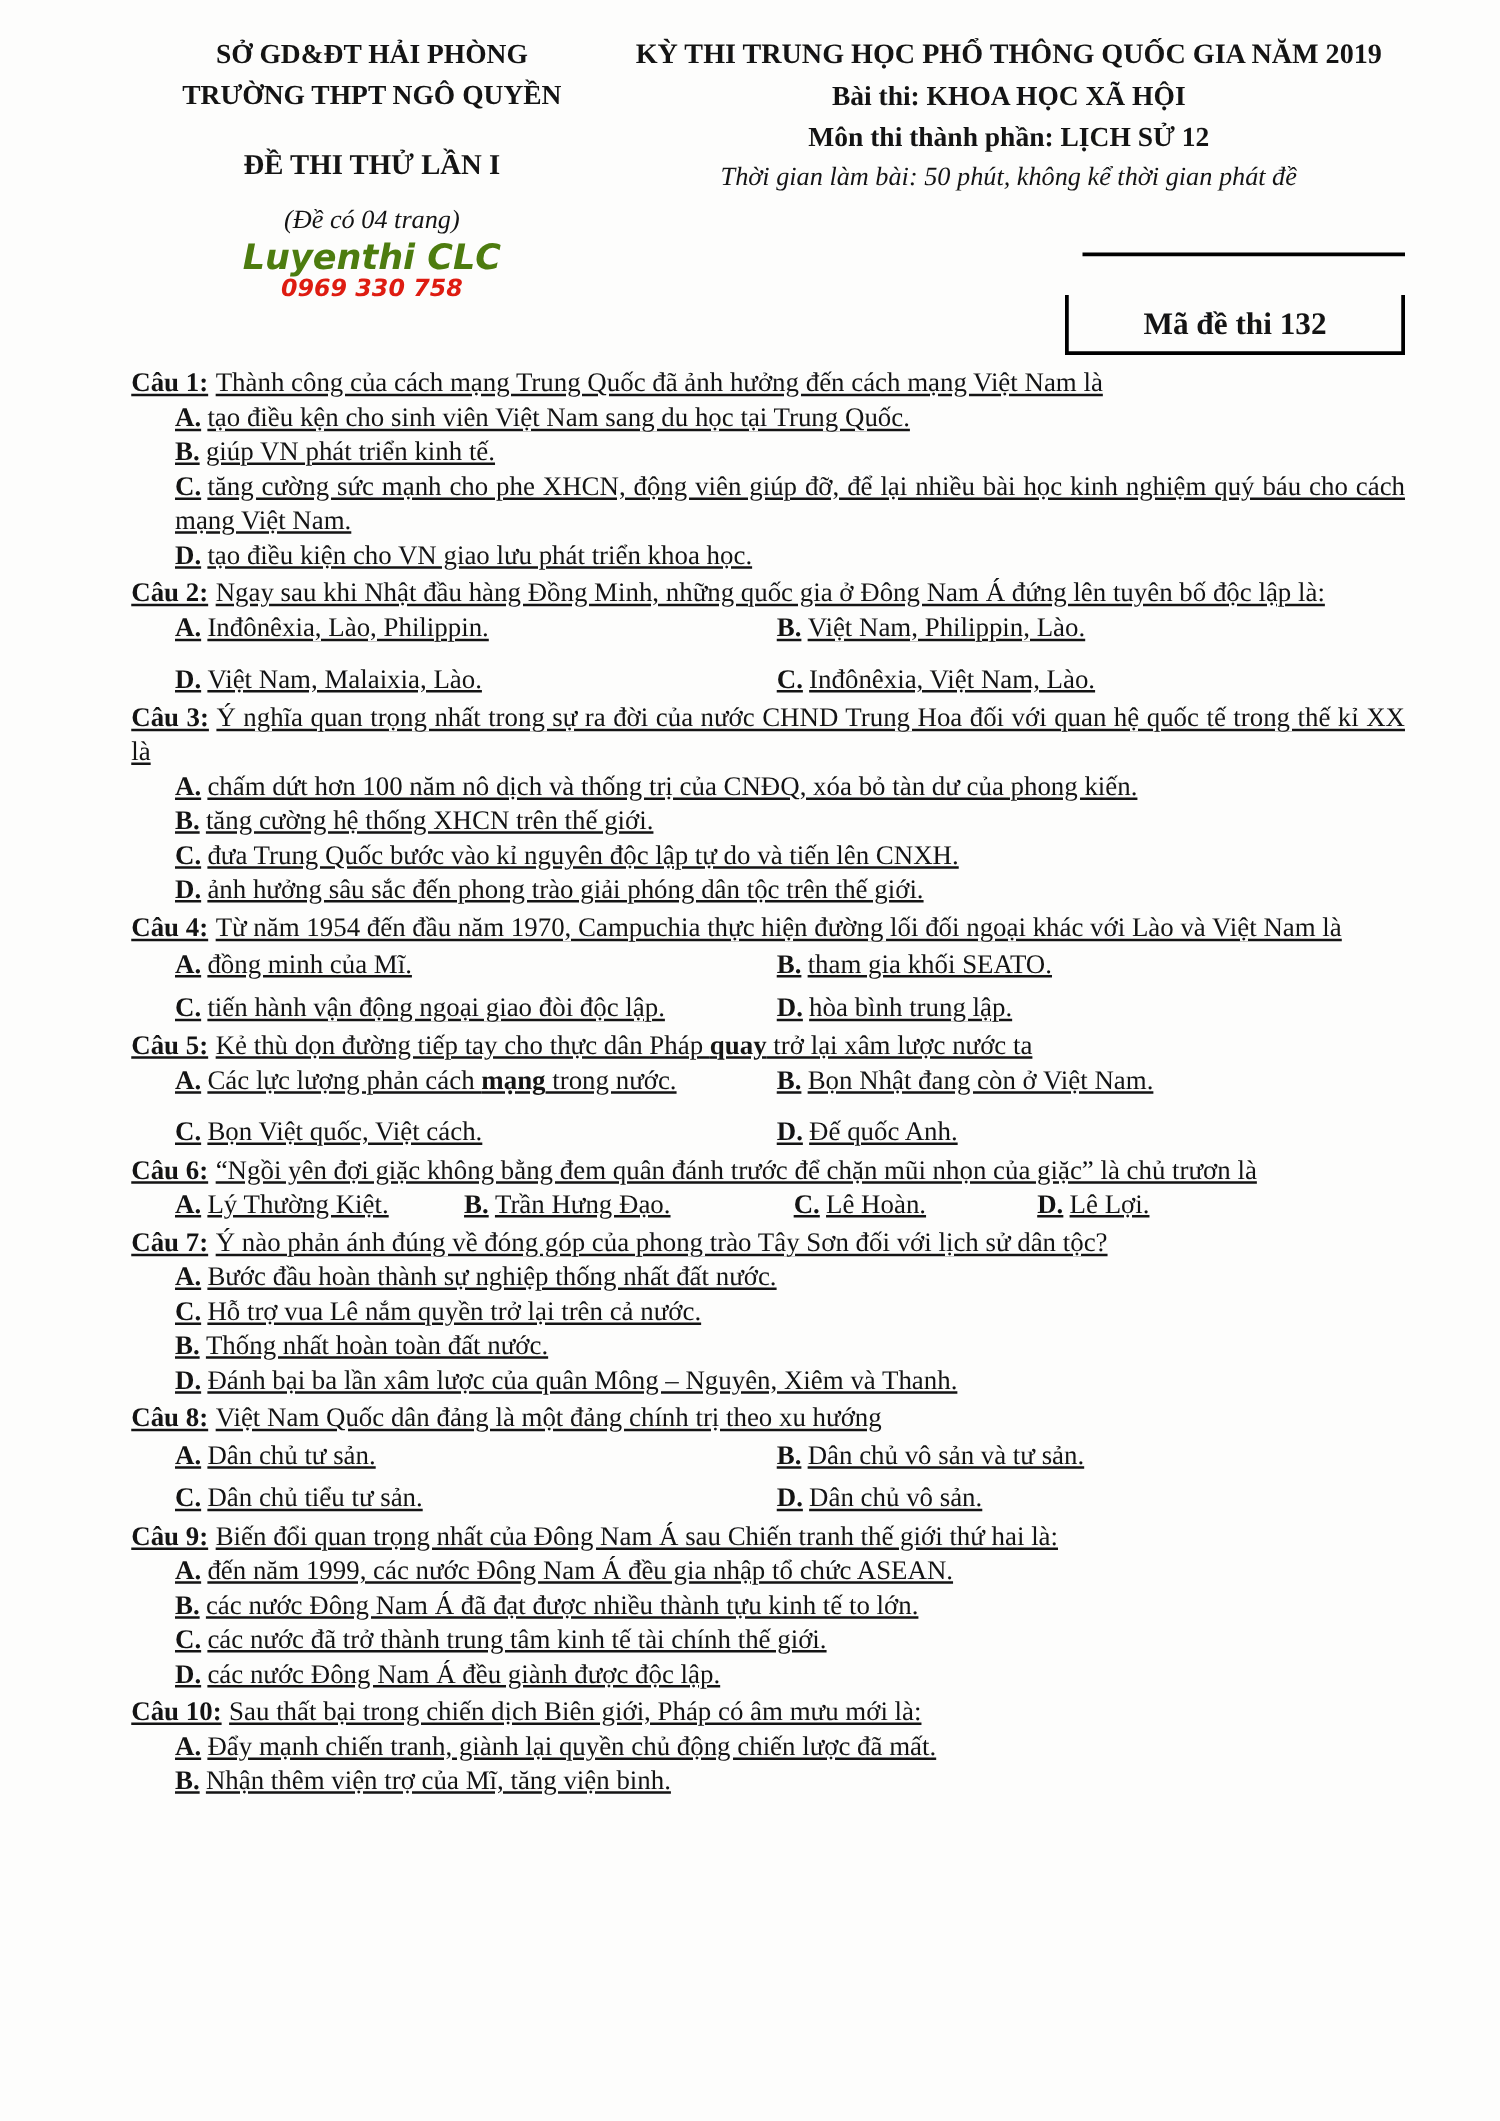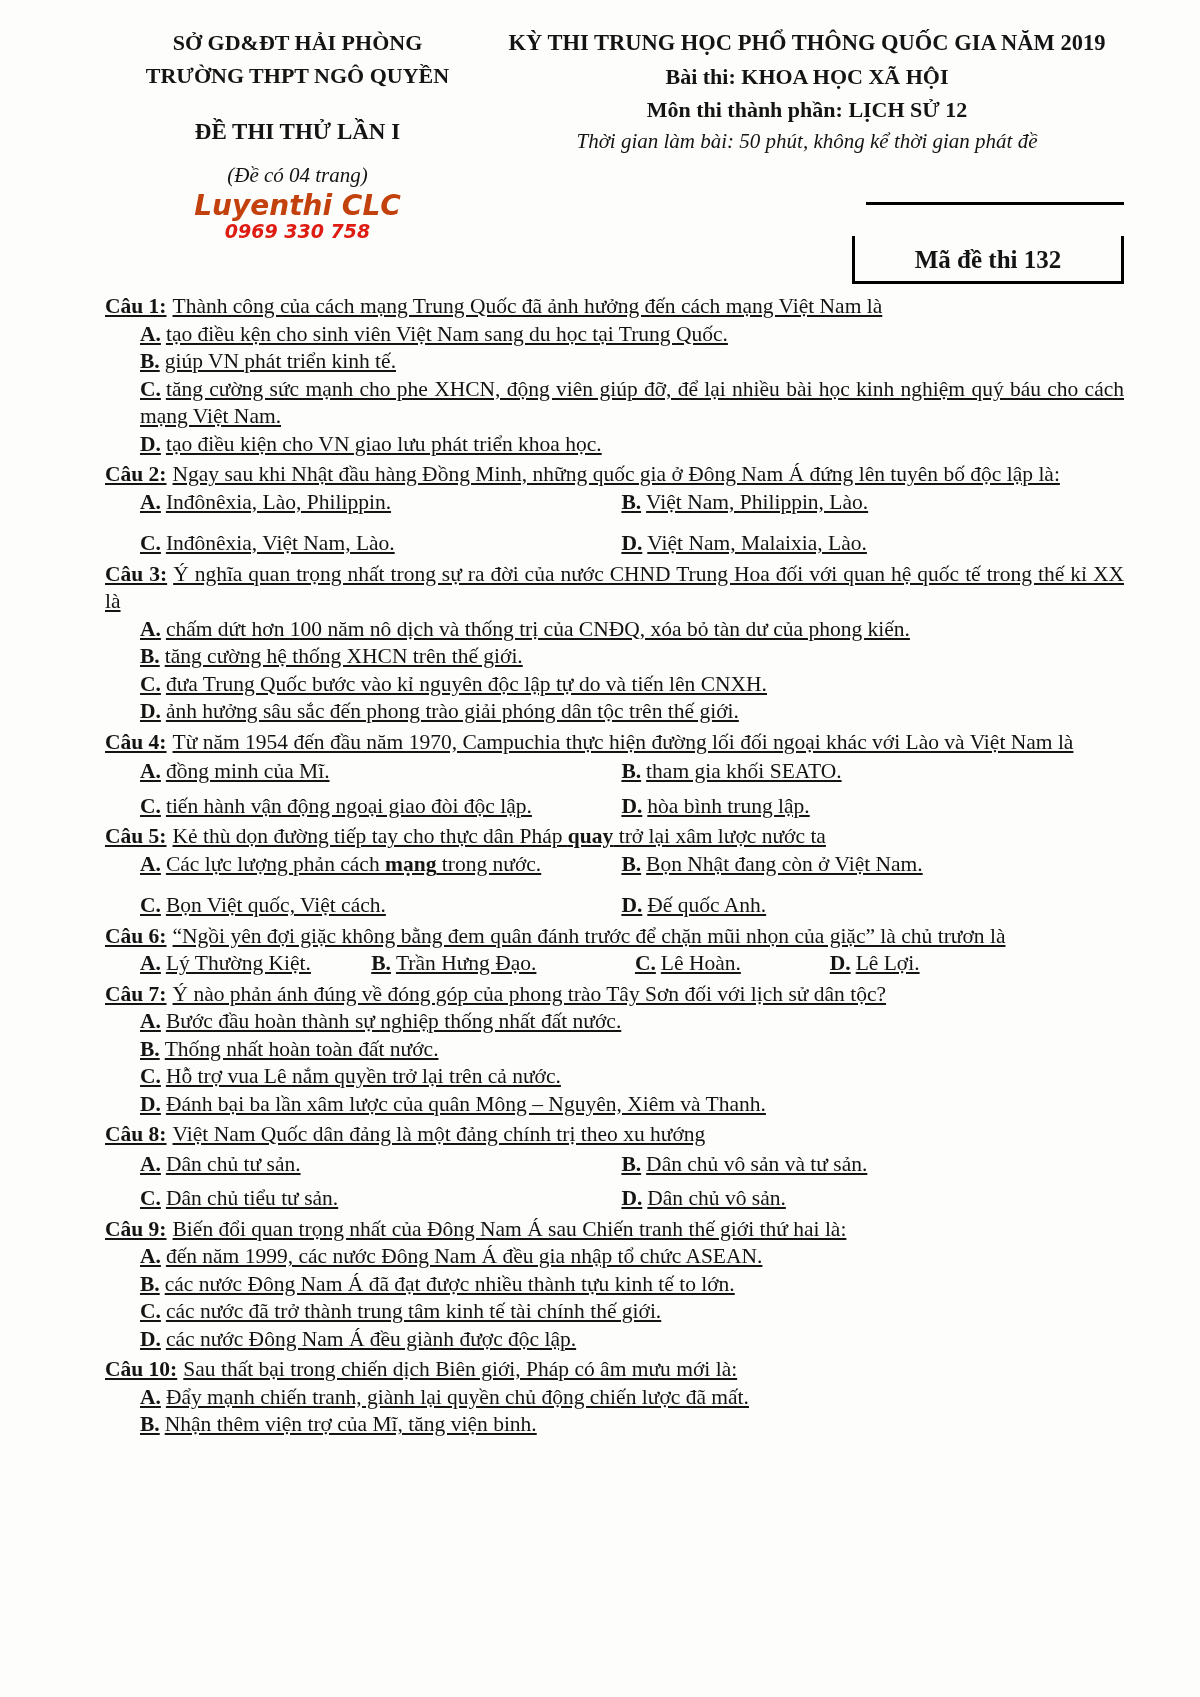--- a/index.html
+++ b/index.html
@@ -61,21 +61,21 @@
 
 <div class="page">
 
   <div class="header">
     <div class="h-left">
       <div class="h-bold">SỞ GD&amp;ĐT HẢI PHÒNG</div>
       <div class="h-bold">TRƯỜNG THPT NGÔ QUYỀN</div>
       <div class="exam-round">ĐỀ THI THỬ LẦN I</div>
       <div class="pages-note">(Đề có 04 trang)</div>
       <div class="logo">
-        <div class="logo-text" style="color: #c2410c;">Luyenthi CLC</div>
+        <div class="logo-text" style="color: #4d7c0f;">Luyenthi CLC</div>
         <div class="logo-phone" style="color: rgb(222, 28, 17);">0969 330 758</div>
       </div>
     </div>
     <div class="h-right">
       <div class="t1">KỲ THI TRUNG HỌC PHỔ THÔNG QUỐC GIA NĂM 2019</div>
       <div class="t2">Bài thi: KHOA HỌC XÃ HỘI</div>
       <div class="t3">Môn thi thành phần: LỊCH SỬ 12</div>
       <div class="t4">Thời gian làm bài: 50 phút, không kể thời gian phát đề</div>
       <div class="sig-line"></div>
       <div class="code-box">
@@ -94,22 +94,22 @@
         <div class="opt"><b class="opt-letter">C.</b><span>tăng cường sức mạnh cho phe XHCN, động viên giúp đỡ, để lại nhiều bài học kinh nghiệm quý báu cho cách mạng Việt Nam.</span></div>
         <div class="opt"><b class="opt-letter">D.</b><span>tạo điều kiện cho VN giao lưu phát triển khoa học.</span></div>
       </div>
     </div>
 
     <div class="q">
       <p class="q-text"><b class="q-label">Câu 2:</b><span>Ngay sau khi Nhật đầu hàng Đồng Minh, những quốc gia ở Đông Nam Á đứng lên tuyên bố độc lập là:</span></p>
       <div class="opts-2col">
         <div class="opt"><b class="opt-letter">A.</b><span>Inđônêxia, Lào, Philippin.</span></div>
         <div class="opt"><b class="opt-letter">B.</b><span>Việt Nam, Philippin, Lào.</span></div>
+        <div class="opt"><b class="opt-letter">D.</b><span>Việt Nam, Malaixia, Lào.</span></div>
         <div class="opt"><b class="opt-letter">C.</b><span>Inđônêxia, Việt Nam, Lào.</span></div>
-        <div class="opt"><b class="opt-letter">D.</b><span>Việt Nam, Malaixia, Lào.</span></div>
       </div>
     </div>
 
     <div class="q">
       <p class="q-text"><b class="q-label">Câu 3:</b><span>Ý nghĩa quan trọng nhất trong sự ra đời của nước CHND Trung Hoa đối với quan hệ quốc tế trong thế kỉ XX là</span></p>
       <div class="opts-stacked">
         <div class="opt"><b class="opt-letter">A.</b><span>chấm dứt hơn 100 năm nô dịch và thống trị của CNĐQ, xóa bỏ tàn dư của phong kiến.</span></div>
         <div class="opt"><b class="opt-letter">B.</b><span>tăng cường hệ thống XHCN trên thế giới.</span></div>
         <div class="opt"><b class="opt-letter">C.</b><span>đưa Trung Quốc bước vào kỉ nguyên độc lập tự do và tiến lên CNXH.</span></div>
         <div class="opt"><b class="opt-letter">D.</b><span>ảnh hưởng sâu sắc đến phong trào giải phóng dân tộc trên thế giới.</span></div>
@@ -143,22 +143,22 @@
         <div class="opt"><b class="opt-letter">B.</b><span>Trần Hưng Đạo.</span></div>
         <div class="opt"><b class="opt-letter">C.</b><span>Lê Hoàn.</span></div>
         <div class="opt"><b class="opt-letter">D.</b><span>Lê Lợi.</span></div>
       </div>
     </div>
 
     <div class="q">
       <p class="q-text"><b class="q-label">Câu 7:</b><span>Ý nào phản ánh đúng về đóng góp của phong trào Tây Sơn đối với lịch sử dân tộc?</span></p>
       <div class="opts-stacked">
         <div class="opt"><b class="opt-letter">A.</b><span>Bước đầu hoàn thành sự nghiệp thống nhất đất nước.</span></div>
+        <div class="opt"><b class="opt-letter">C.</b><span>Hỗ trợ vua Lê nắm quyền trở lại trên cả nước.</span></div>
         <div class="opt"><b class="opt-letter">B.</b><span>Thống nhất hoàn toàn đất nước.</span></div>
-        <div class="opt"><b class="opt-letter">C.</b><span>Hỗ trợ vua Lê nắm quyền trở lại trên cả nước.</span></div>
         <div class="opt"><b class="opt-letter">D.</b><span>Đánh bại ba lần xâm lược của quân Mông – Nguyên, Xiêm và Thanh.</span></div>
       </div>
     </div>
 
     <div class="q">
       <p class="q-text"><b class="q-label">Câu 8:</b><span>Việt Nam Quốc dân đảng là một đảng chính trị theo xu hướng</span></p>
       <div class="opts-2col rows-spaced">
         <div class="opt"><b class="opt-letter">A.</b><span>Dân chủ tư sản.</span></div>
         <div class="opt"><b class="opt-letter">B.</b><span>Dân chủ vô sản và tư sản.</span></div>
         <div class="opt"><b class="opt-letter">C.</b><span>Dân chủ tiểu tư sản.</span></div>

